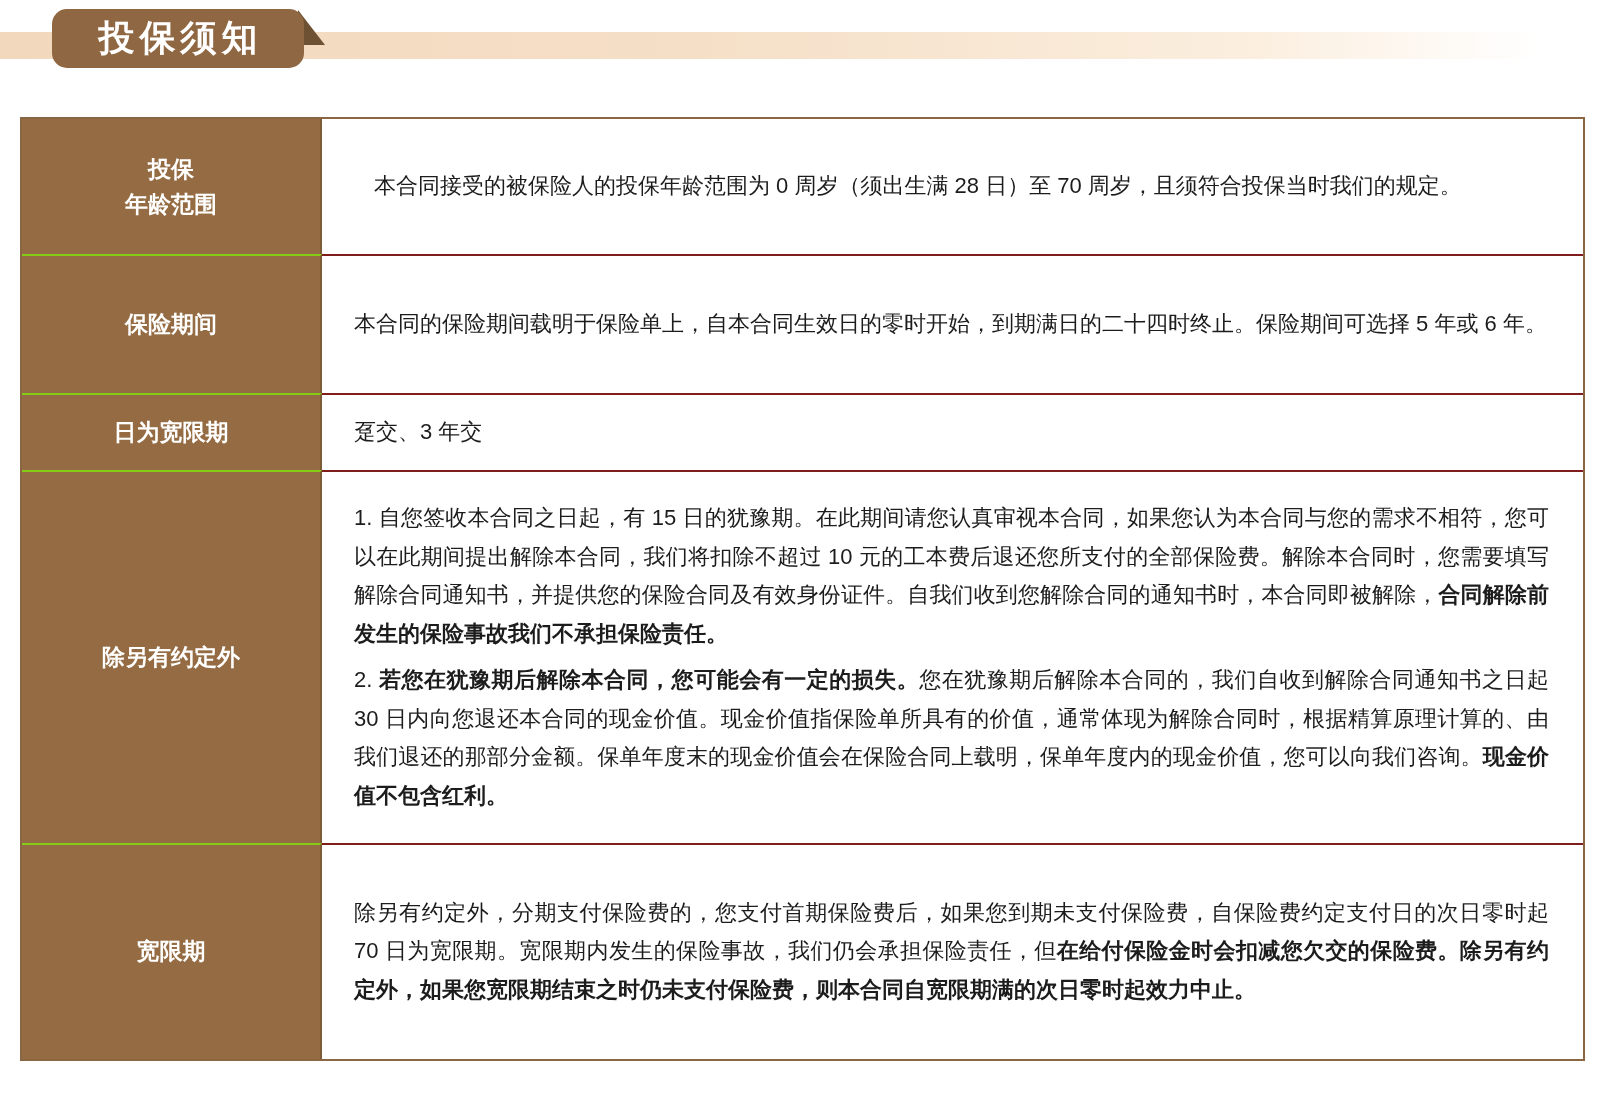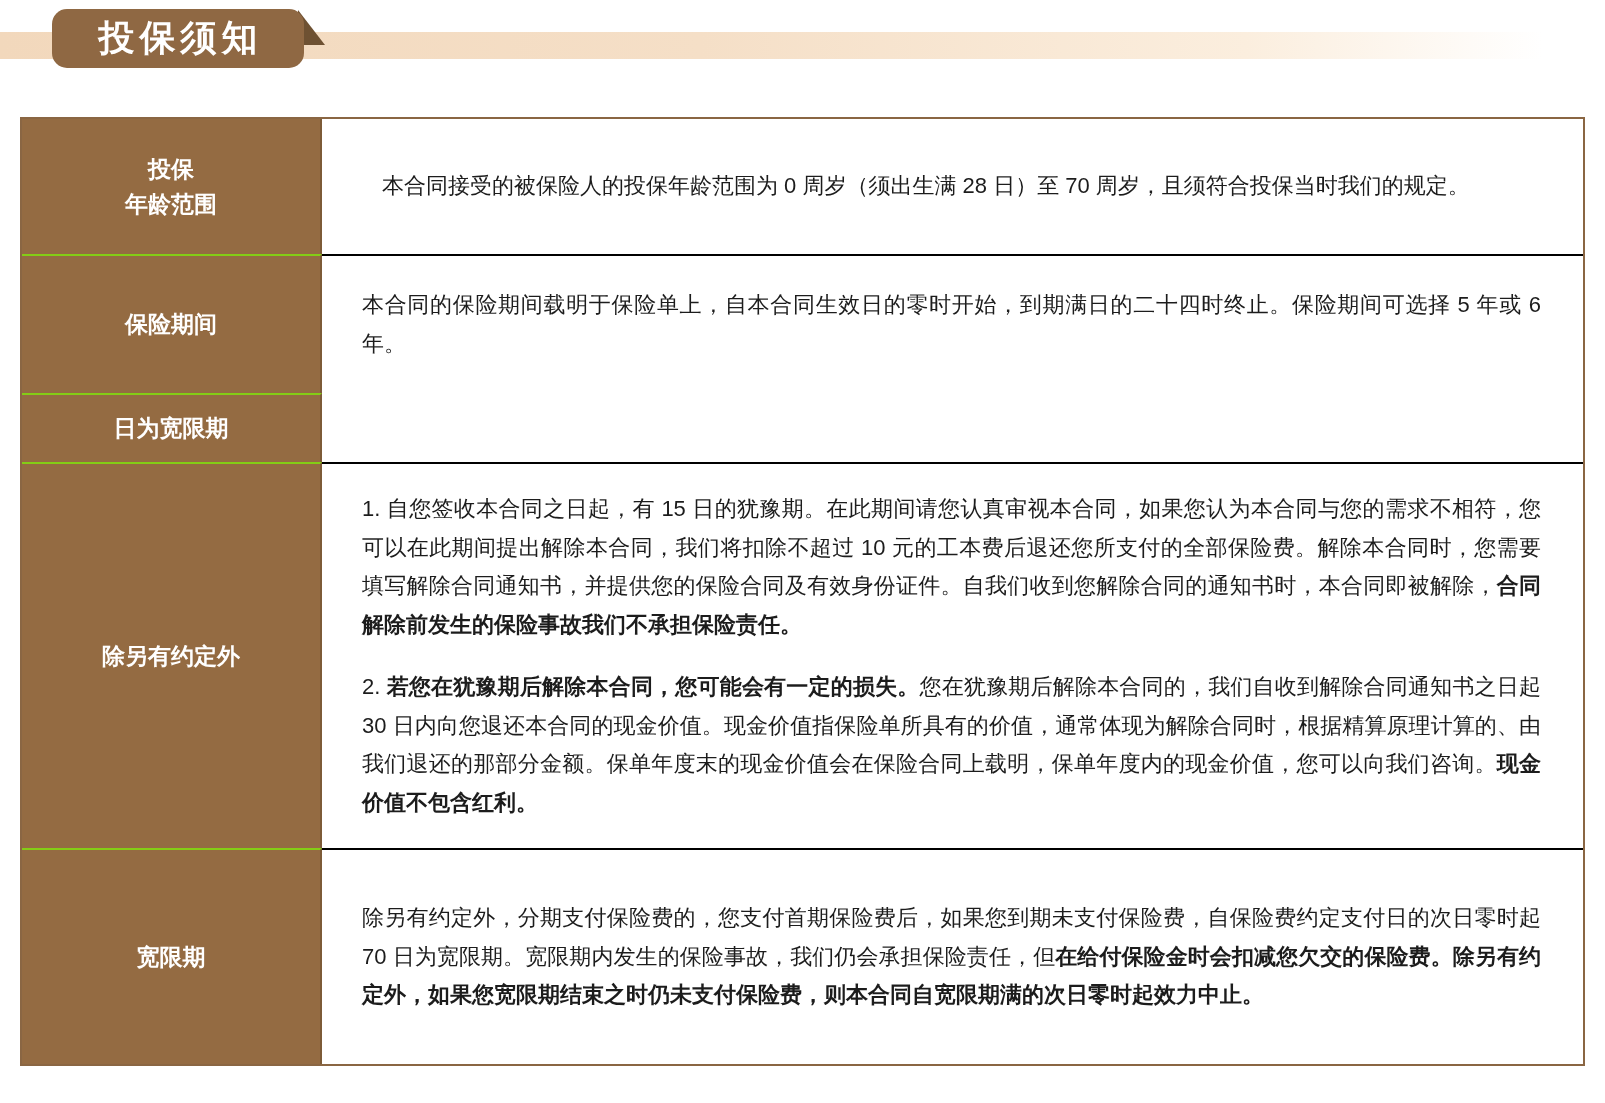--- a/index.html
+++ b/index.html
@@ -40,31 +40,31 @@
   .row:nth-child(2){min-height:139px;}
   .row:nth-child(3){min-height:69px;}
   .row:nth-child(4){min-height:373px;}
   .row:nth-child(5){min-height:216px;}
   .label-cell{
     width:298px;flex:0 0 298px;background:#946b42;
     border-right:2px solid #7d5b37;
     display:flex;align-items:center;justify-content:center;
   }
   .row + .row .label-cell{border-top:2px solid #84cc16;}
-  .row + .row .content-cell{border-top:2px solid #000000;}
+  .row + .row .content-cell{border-top:2px solid #7f1d1d;}
   .label-text{
     color:#ffffff;font-weight:700;font-size:23px;line-height:35px;
     text-align:center;white-space:pre-line;
   }
   .content-cell{
     flex:1 1 auto;background:#ffffff;
     display:flex;flex-direction:column;justify-content:center;
     padding:14px 30px 14px 28px;
   }
-  .para{margin:12px;font-size:22px;line-height:38.5px;color:#1c1c1c;text-align:justify;}
+  .para{margin:4px;font-size:22px;line-height:38.5px;color:#1c1c1c;text-align:justify;}
   .seg{font-weight:400;}
   .seg.bold{font-weight:700;}
 </style>
 </head>
 <body>
 
 <div class="header">
   <div class="header-stripe"></div>
   <div class="header-fold"></div>
   <div class="title-box">
@@ -88,20 +88,23 @@
         <div class="label-text">保险期间</div>
       </div>
       <div class="content-cell">
         <p class="para"><span class="seg">本合同的保险期间载明于保险单上，自本合同生效日的零时开始，到期满日的二十四时终止。保险期间可选择 5 年或 6 年。</span></p>
       </div>
     </div>
     <div class="row">
       <div class="label-cell">
         <div class="label-text">日为宽限期</div>
       </div>
+      <div class="content-cell">
+        <p class="para"><span class="seg">趸交、3 年交</span></p>
+      </div>
     </div>
     <div class="row">
       <div class="label-cell">
         <div class="label-text">除另有约定外</div>
       </div>
       <div class="content-cell">
         <p class="para"><span class="seg">1. 自您签收本合同之日起，有 15 日的犹豫期。在此期间请您认真审视本合同，如果您认为本合同与您的需求不相符，您可以在此期间提出解除本合同，我们将扣除不超过 10 元的工本费后退还您所支付的全部保险费。解除本合同时，您需要填写解除合同通知书，并提供您的保险合同及有效身份证件。自我们收到您解除合同的通知书时，本合同即被解除，</span><span class="seg bold">合同解除前发生的保险事故我们不承担保险责任。</span></p>
         <p class="para"><span class="seg">2. </span><span class="seg bold">若您在犹豫期后解除本合同，您可能会有一定的损失。</span><span class="seg">您在犹豫期后解除本合同的，我们自收到解除合同通知书之日起 30 日内向您退还本合同的现金价值。现金价值指保险单所具有的价值，通常体现为解除合同时，根据精算原理计算的、由我们退还的那部分金额。保单年度末的现金价值会在保险合同上载明，保单年度内的现金价值，您可以向我们咨询。</span><span class="seg bold">现金价值不包含红利。</span></p>
       </div>
     </div>

